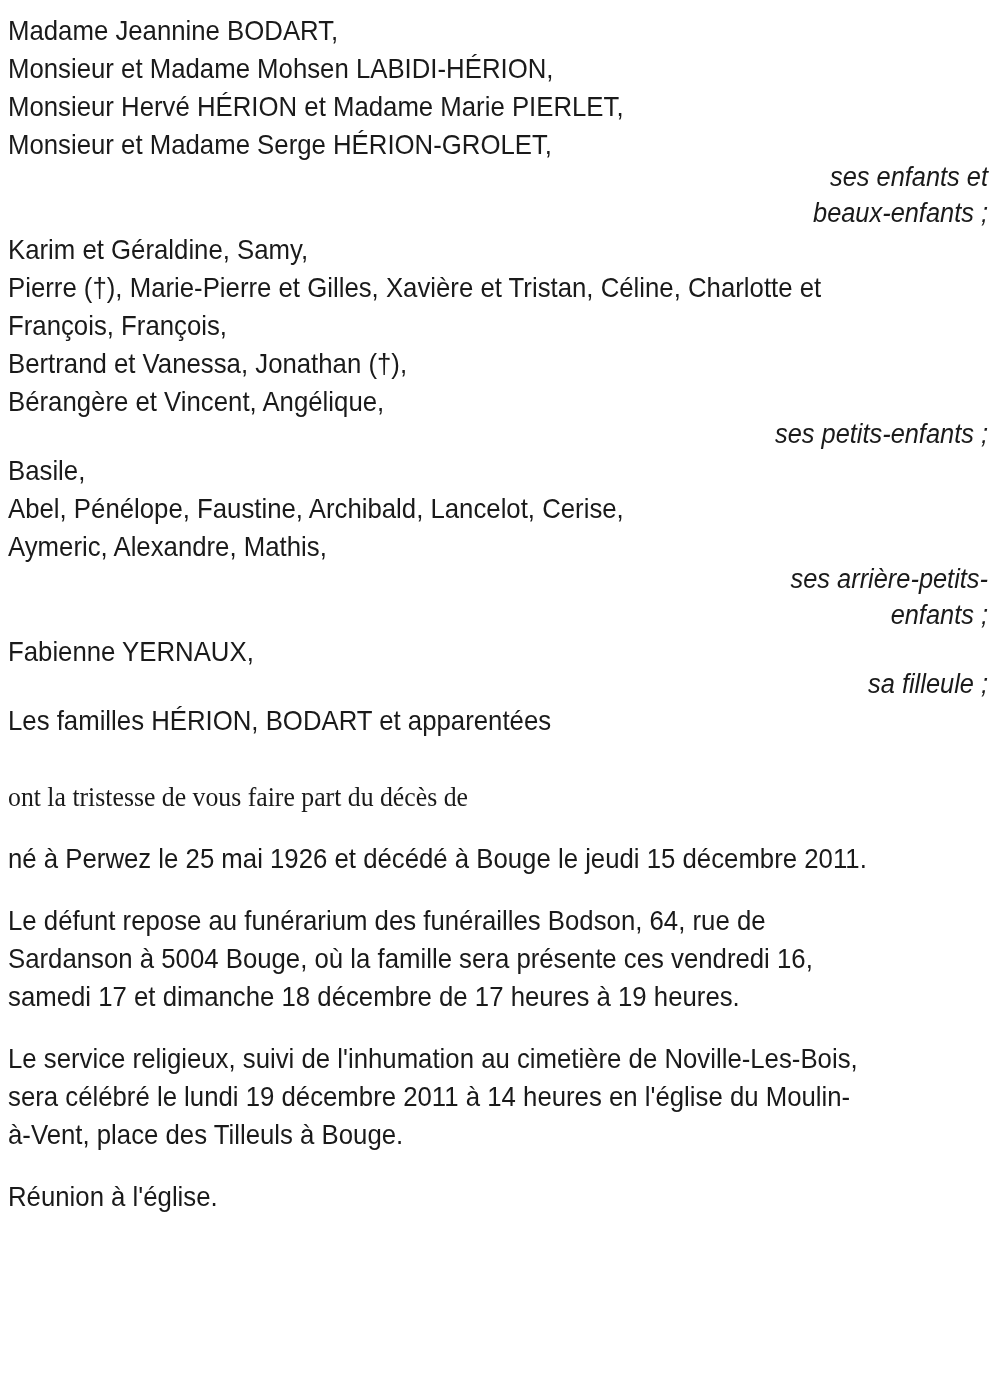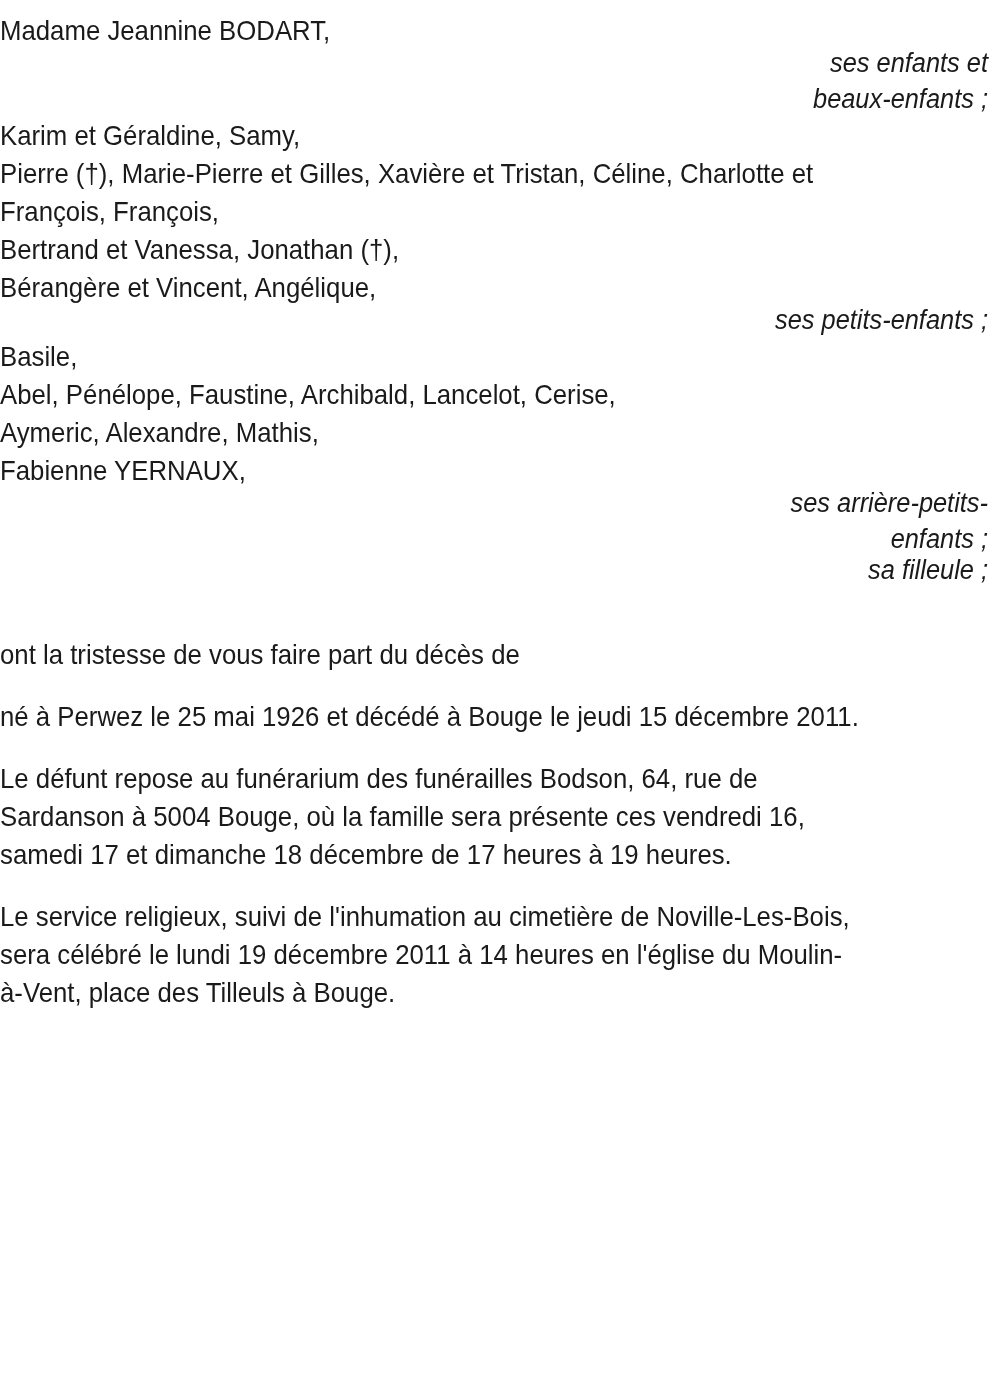--- a/index.html
+++ b/index.html
@@ -4,21 +4,21 @@
 <style>
   * { margin: 0; padding: 0; box-sizing: border-box; }
   html, body { background: #ffffff; }
   body {
     width: 1000px;
     height: 1381px;
     overflow: hidden;
     font-family: "Liberation Sans", "DejaVu Sans", sans-serif;
     color: #1a1a1a;
   }
-  .doc { padding: 12px 12px 0 0; }
+  .doc { padding: 12px 12px 0 8px; }
 
   .block .line { white-space: nowrap; }
 
   .names .line,
   .intro .line,
   .body  .line {
     font-size: 28px;
     line-height: 38px;
     transform: scaleX(0.92);          
     transform-origin: 0 50%;
@@ -26,21 +26,21 @@
 
   .relation { text-align: right; margin-top: -5px; }
   .relation .line {
     font-style: italic;
     font-size: 27px;
     line-height: 36px;
     transform: scaleX(0.94);
     transform-origin: 100% 50%;
   }
 
-  .intro { margin-top: 48px; }
+  .intro { margin-top: 38px; font-family: Liberation Serif, serif; }
 
   .title { margin-top: 30px; }
   .title .line {
     font-size: 40px;
     font-weight: 700;
     line-height: 48px;
     color: #000000;
     transform: scaleX(0.95);
     transform-origin: 0 50%;
   }
@@ -49,59 +49,70 @@
   .title + .body { margin-top: 62px; }
 </style>
 </head>
 <body style="background: rgb(255, 255, 255); color: rgb(26, 26, 26);">
 
 <div class="doc">
   <div>
       <div class="block names">
         <div class="line">Madame Jeannine BODART,</div>
       </div>
+      <div class="block names">
+        <div class="line">Monsieur et Madame Mohsen LABIDI-HÉRION,</div>
+        <div class="line">Monsieur Hervé HÉRION et Madame Marie PIERLET,</div>
+        <div class="line">Monsieur et Madame Serge HÉRION-GROLET,</div>
+      </div>
       <div class="block relation">
         <div class="line">ses enfants et</div>
         <div class="line">beaux-enfants ;</div>
       </div>
       <div class="block names">
         <div class="line">Karim et Géraldine, Samy,</div>
         <div class="line">Pierre (†), Marie-Pierre et Gilles, Xavière et Tristan, Céline, Charlotte et</div>
         <div class="line">François, François,</div>
         <div class="line">Bertrand et Vanessa, Jonathan (†),</div>
         <div class="line">Bérangère et Vincent, Angélique,</div>
       </div>
       <div class="block relation">
         <div class="line">ses petits-enfants ;</div>
       </div>
       <div class="block names">
         <div class="line">Basile,</div>
         <div class="line">Abel, Pénélope, Faustine, Archibald, Lancelot, Cerise,</div>
         <div class="line">Aymeric, Alexandre, Mathis,</div>
       </div>
+      <div class="block relation">
+        <div class="line">ses arrière-petits-</div>
+        <div class="line">enfants ;</div>
+      </div>
       <div class="block names">
         <div class="line">Fabienne YERNAUX,</div>
       </div>
       <div class="block relation">
-        <div class="line">ses arrière-petits-</div>
-        <div class="line">enfants ;</div>
+        <div class="line">sa filleule ;</div>
       </div>
-      <div class="block relation">
-        <div class="line">sa filleule ;</div>
+      <div class="block names">
+        <div class="line">Les familles HÉRION, BODART et apparentées</div>
       </div>
       <div class="block intro">
         <div class="line">ont la tristesse de vous faire part du décès de</div>
       </div>
       <div class="block body">
         <div class="line">né à Perwez le 25 mai 1926 et décédé à Bouge le jeudi 15 décembre 2011.</div>
       </div>
       <div class="block body">
         <div class="line">Le défunt repose au funérarium des funérailles Bodson, 64, rue de</div>
         <div class="line">Sardanson à 5004 Bouge, où la famille sera présente ces vendredi 16,</div>
         <div class="line">samedi 17 et dimanche 18 décembre de 17 heures à 19 heures.</div>
       </div>
       <div class="block body">
         <div class="line">Le service religieux, suivi de l'inhumation au cimetière de Noville-Les-Bois,</div>
         <div class="line">sera célébré le lundi 19 décembre 2011 à 14 heures en l'église du Moulin-</div>
         <div class="line">à-Vent, place des Tilleuls à Bouge.</div>
       </div>
+      <div class="block body">
+        <div class="line">Réunion à l'église.</div>
+      </div>
     </div>
 </div>
 
 </body></html>

